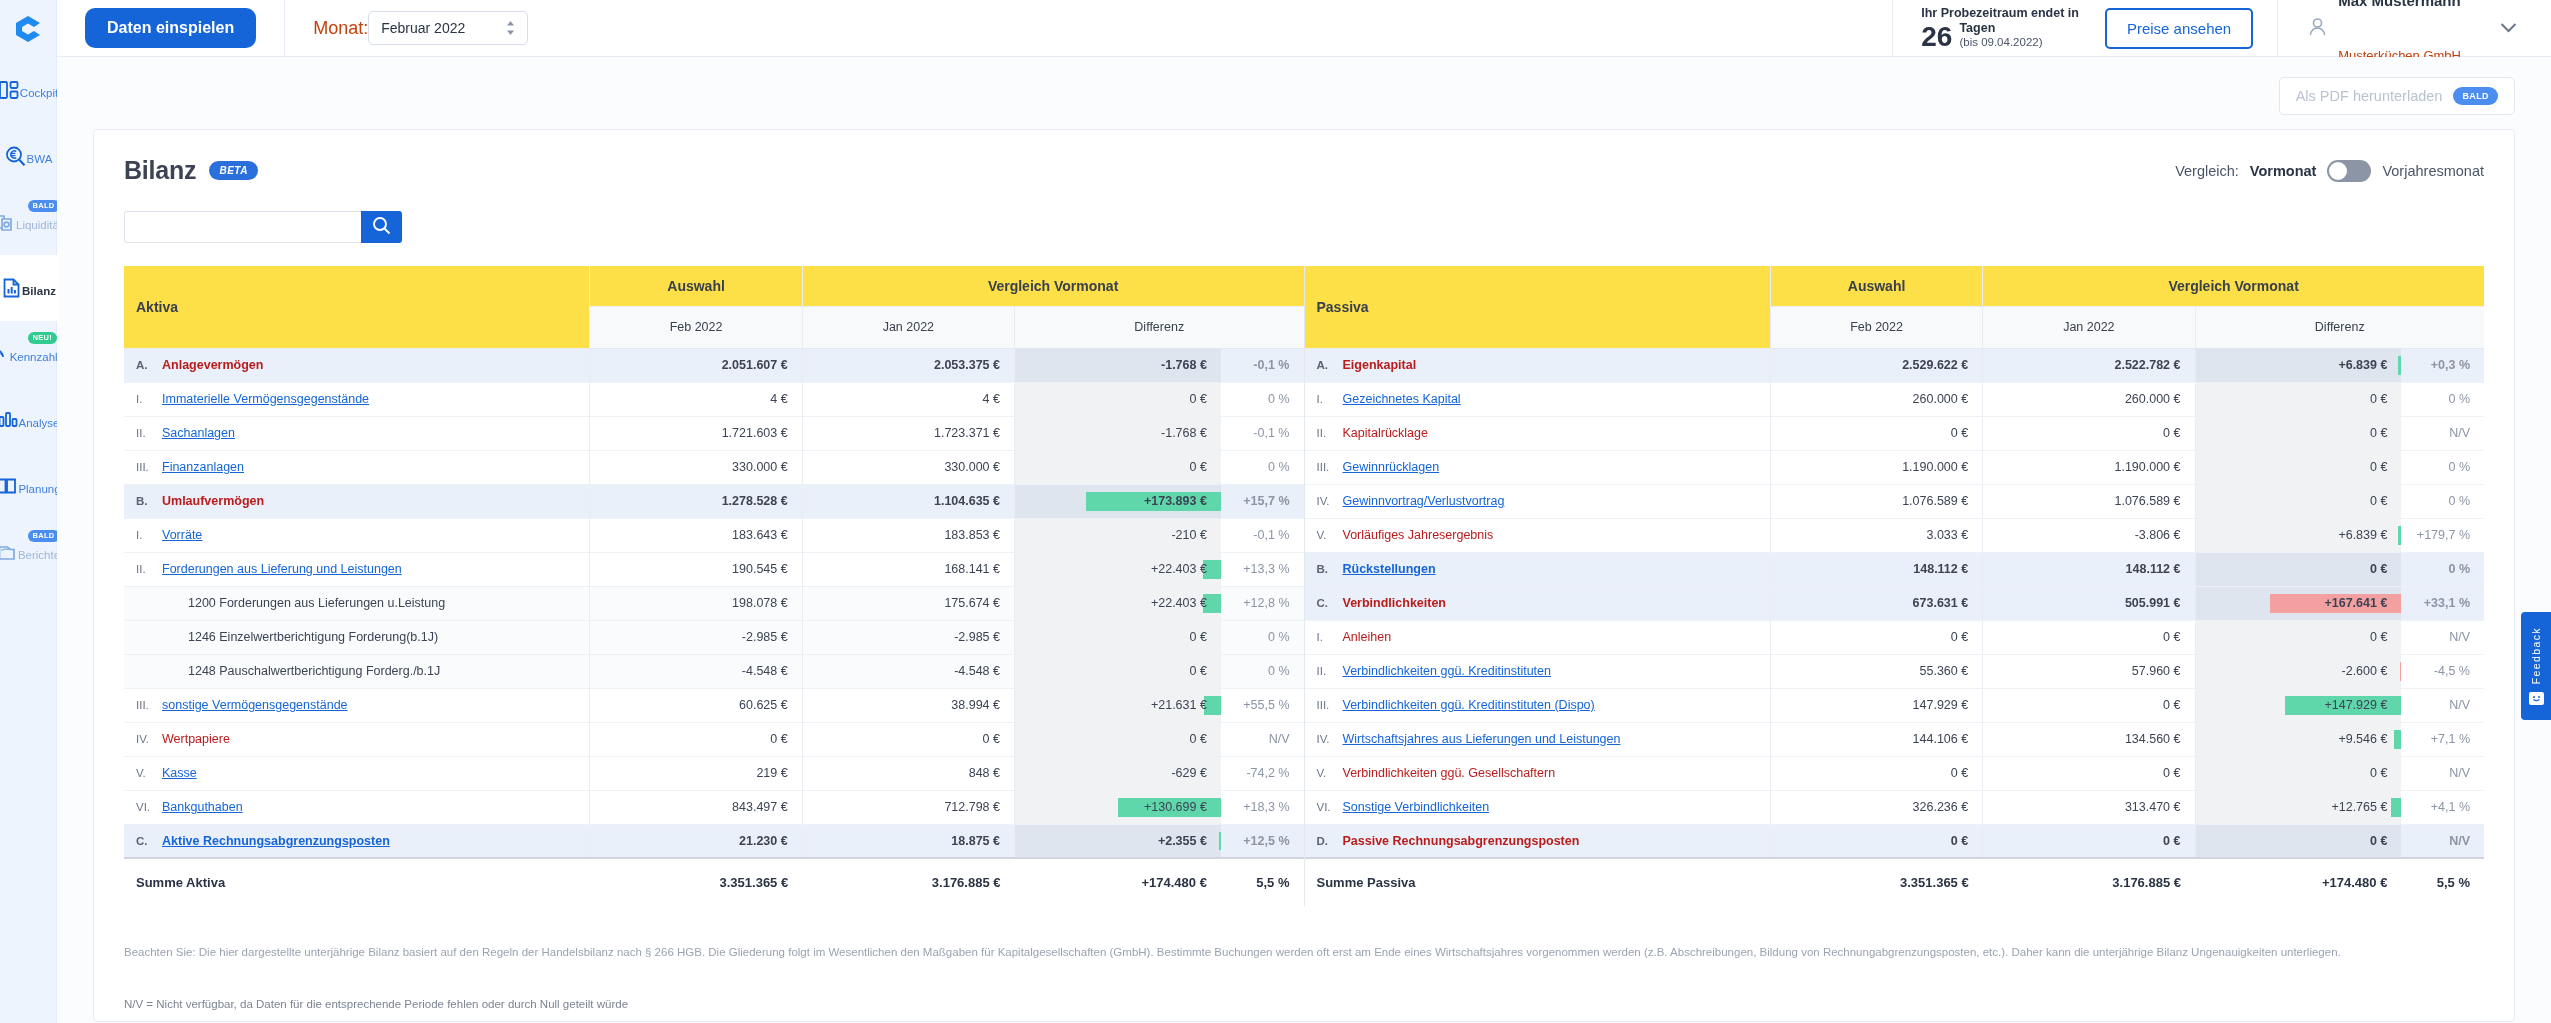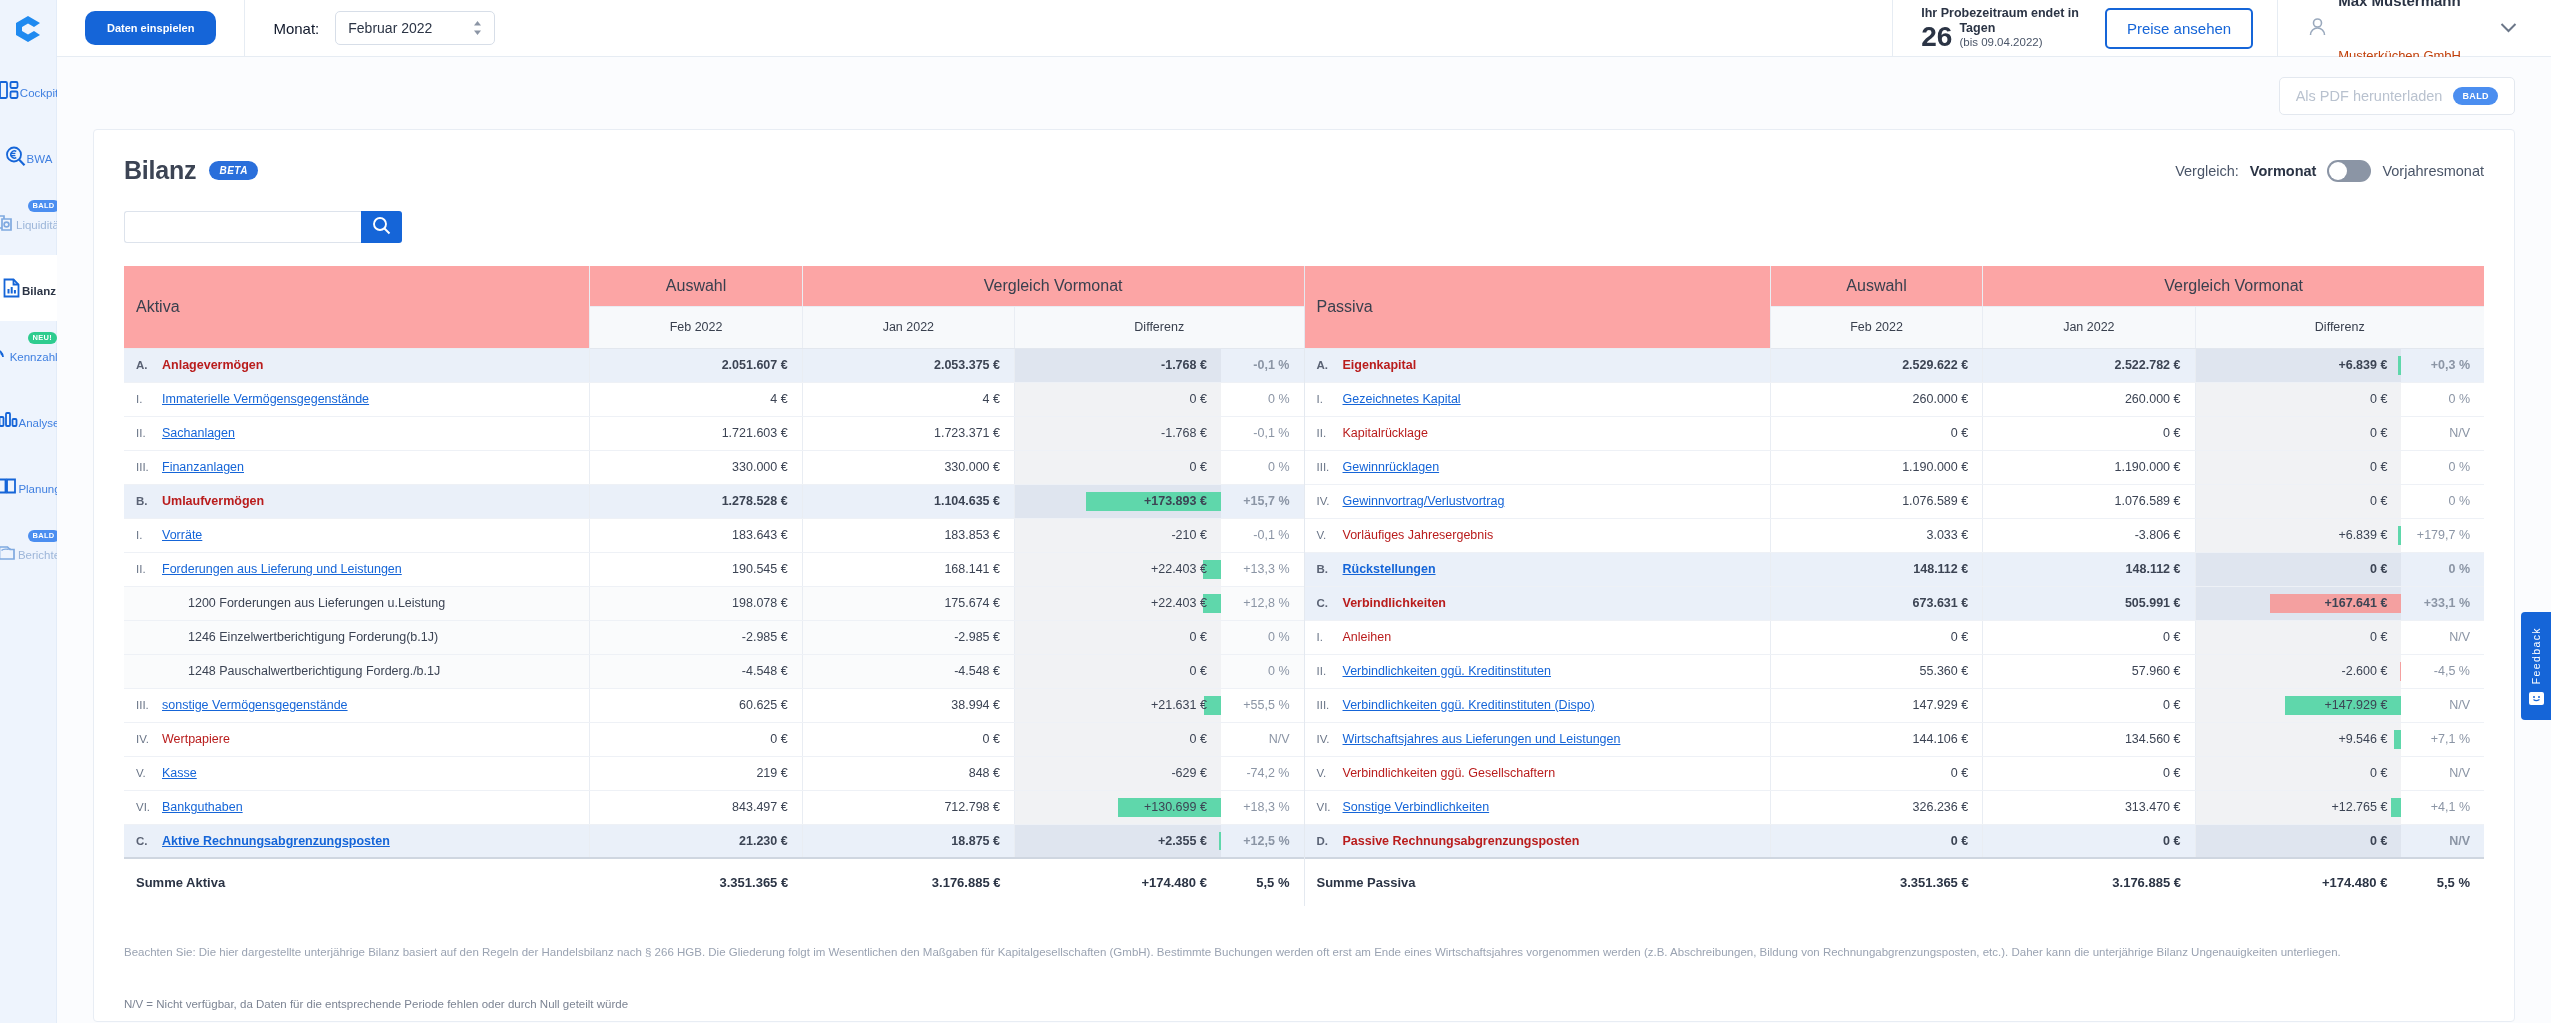--- a/index.html
+++ b/index.html
@@ -55,24 +55,24 @@
     border-bottom: 1px solid #e6ecf3;
     display: flex; align-items: center;
   }
   .tb-sect {
     height: 57px; display: flex; align-items: center;
     padding: 0 28px;
   }
   .tb-div { border-right: 1px solid #e6ecf3; }
   .btn-primary {
     background: #1565d8; color: #fff; border: none; border-radius: 10px;
-    font-size: 11px; font-weight: bold; padding: 11px 22px;
+    font-size: 16px; font-weight: bold; padding: 11px 22px;
     cursor: pointer; font-family: "Liberation Sans", sans-serif;
   }
-  .monat-label { font-size: 15px; color: #0f172a; margin-right: 16px; }
+  .monat-label { font-size: 18px; color: #c2410c; }
   .select-box {
     border: 1px solid #d7dee8; border-radius: 5px; background: #fff;
     height: 34px; width: 160px; display: flex; align-items: center;
     justify-content: space-between; padding: 0 12px; cursor: pointer;
     font-size: 14px; color: #2b3445;
   }
   .spin { display: flex; flex-direction: column; line-height: 0; color: #8b95a5; font-size: 9px; }
   .trial {
     display: flex; flex-direction: column; justify-content: center;
     font-size: 12.5px; color: #2b3445; line-height: 1.25;
@@ -154,22 +154,22 @@
   }
 
   
   .tables { display: flex; margin-top: 23px; gap: 0; }
   .tbl-wrap { flex: 1 1 0; min-width: 0; }
   .tbl-wrap.left { border-right: 1px solid #e4e9f0; padding-right: 0; }
   table.bal { width: 100%; border-collapse: collapse; table-layout: fixed; }
   table.bal th, table.bal td { padding: 0; }
 
   .hgroup th {
-    background: #fca5a5; border-bottom: 1px solid #e9edf3;
-    font-weight: normal; font-size: 16px; color: #39404e;
+    background: #fde047; border-bottom: 1px solid #e9edf3;
+    font-weight: bold; font-size: 14px; color: #39404e;
     height: 40px; vertical-align: middle;
   }
   .hsub th {
     background: #f7f9fb; border-bottom: 1px solid #e2e7ee;
     font-weight: normal; font-size: 12.5px; color: #39404e;
     height: 42px; vertical-align: middle;
   }
   .vdiv-l { border-left: 1px solid #e9edf3; }
   .th-name { text-align: left; padding-left: 12px !important; }
   .th-c { text-align: center; }

